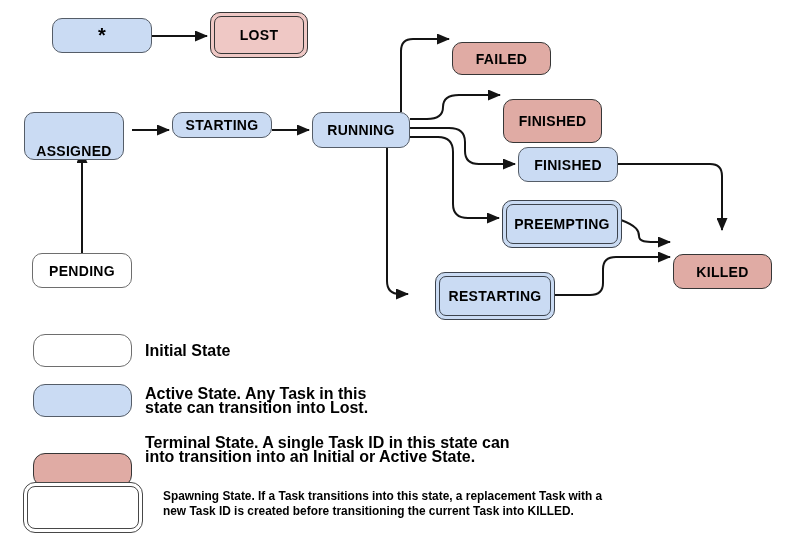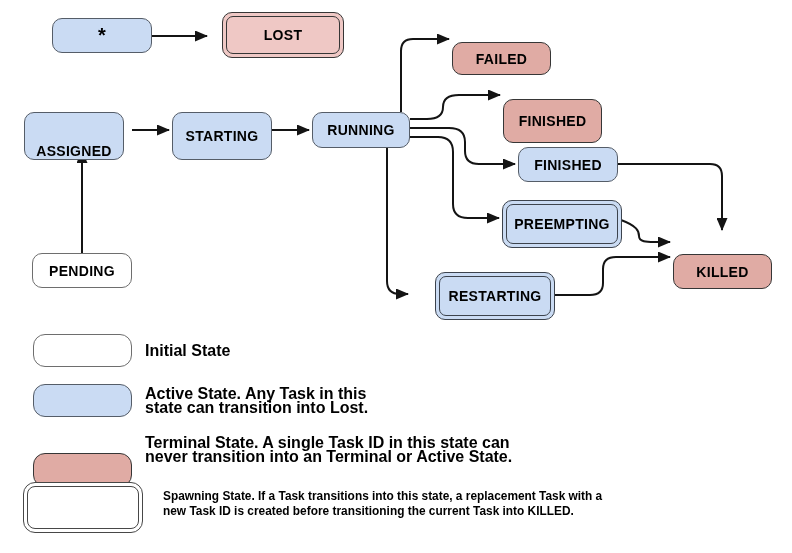--- a/index.html
+++ b/index.html
@@ -60,30 +60,30 @@
       <path d="M618 164 H710 Q722 164 722 176 V230" marker-end="url(#arrow)"></path>
       <path d="M621 220 C637 226 639 231 639 236 C639 242 647 242 654 242 H670" marker-end="url(#arrow)"></path>
       <path d="M533 295 H590 Q603 295 603 283 V269 Q603 257 616 257 H670" marker-end="url(#arrow)"></path>
     </g>
   </svg>
 
   <div class="node active star" style="left:52px;top:18px;width:100px;height:35px;">
     <span>*</span>
   </div>
 
-  <div class="node double lost-style" style="left:210px;top:12px;width:122px;height:46px;margin-left:12px;">
+  <div class="node double lost-style" style="left:210px;top:12px;width:98px;height:46px;">
     <div class="inner"></div>
     <span>LOST</span>
   </div>
 
   <div class="node active" style="left:24px;top:112px;width:100px;height:48px;align-items:flex-end;">
     <span>ASSIGNED</span>
   </div>
 
-  <div class="node active" style="left:172px;top:112px;width:100px;height:48px;">
+  <div class="node active" style="left:172px;top:112px;width:100px;height:26px;">
     <span>STARTING</span>
   </div>
 
   <div class="node active" style="left:312px;top:112px;width:98px;height:36px;">
     <span>RUNNING</span>
   </div>
 
   <div class="node initial" style="left:32px;top:253px;width:100px;height:35px;">
     <span>PENDING</span>
   </div>
@@ -121,21 +121,21 @@
 
   <div class="node active" style="left:33px;top:384px;width:99px;height:33px;border-radius:12px;"></div>
   <div class="legend-text" style="left:145px;top:387px;">
     <div>Active State. Any Task in this</div>
     <div>state can transition into Lost.</div>
   </div>
 
   <div class="node terminal" style="left:33px;top:432px;width:99px;height:34px;border-radius:12px;"></div>
   <div class="legend-text" style="left:145px;top:436px;">
     <div>Terminal State. A single Task ID in this state can</div>
-    <div>never transition into an Terminal or Active State.</div>
+    <div>into transition into an Initial or Active State.</div>
   </div>
 
   <div class="node double spawn" style="left:23px;top:482px;width:120px;height:51px;">
     <div class="inner"></div>
   </div>
   <div class="legend-text condensed" style="left:163px;top:488px;">
     <div>Spawning State. If a Task transitions into this state, a replacement Task with a</div>
     <div>new Task ID is created before transitioning the current Task into KILLED.</div>
   </div>
 

